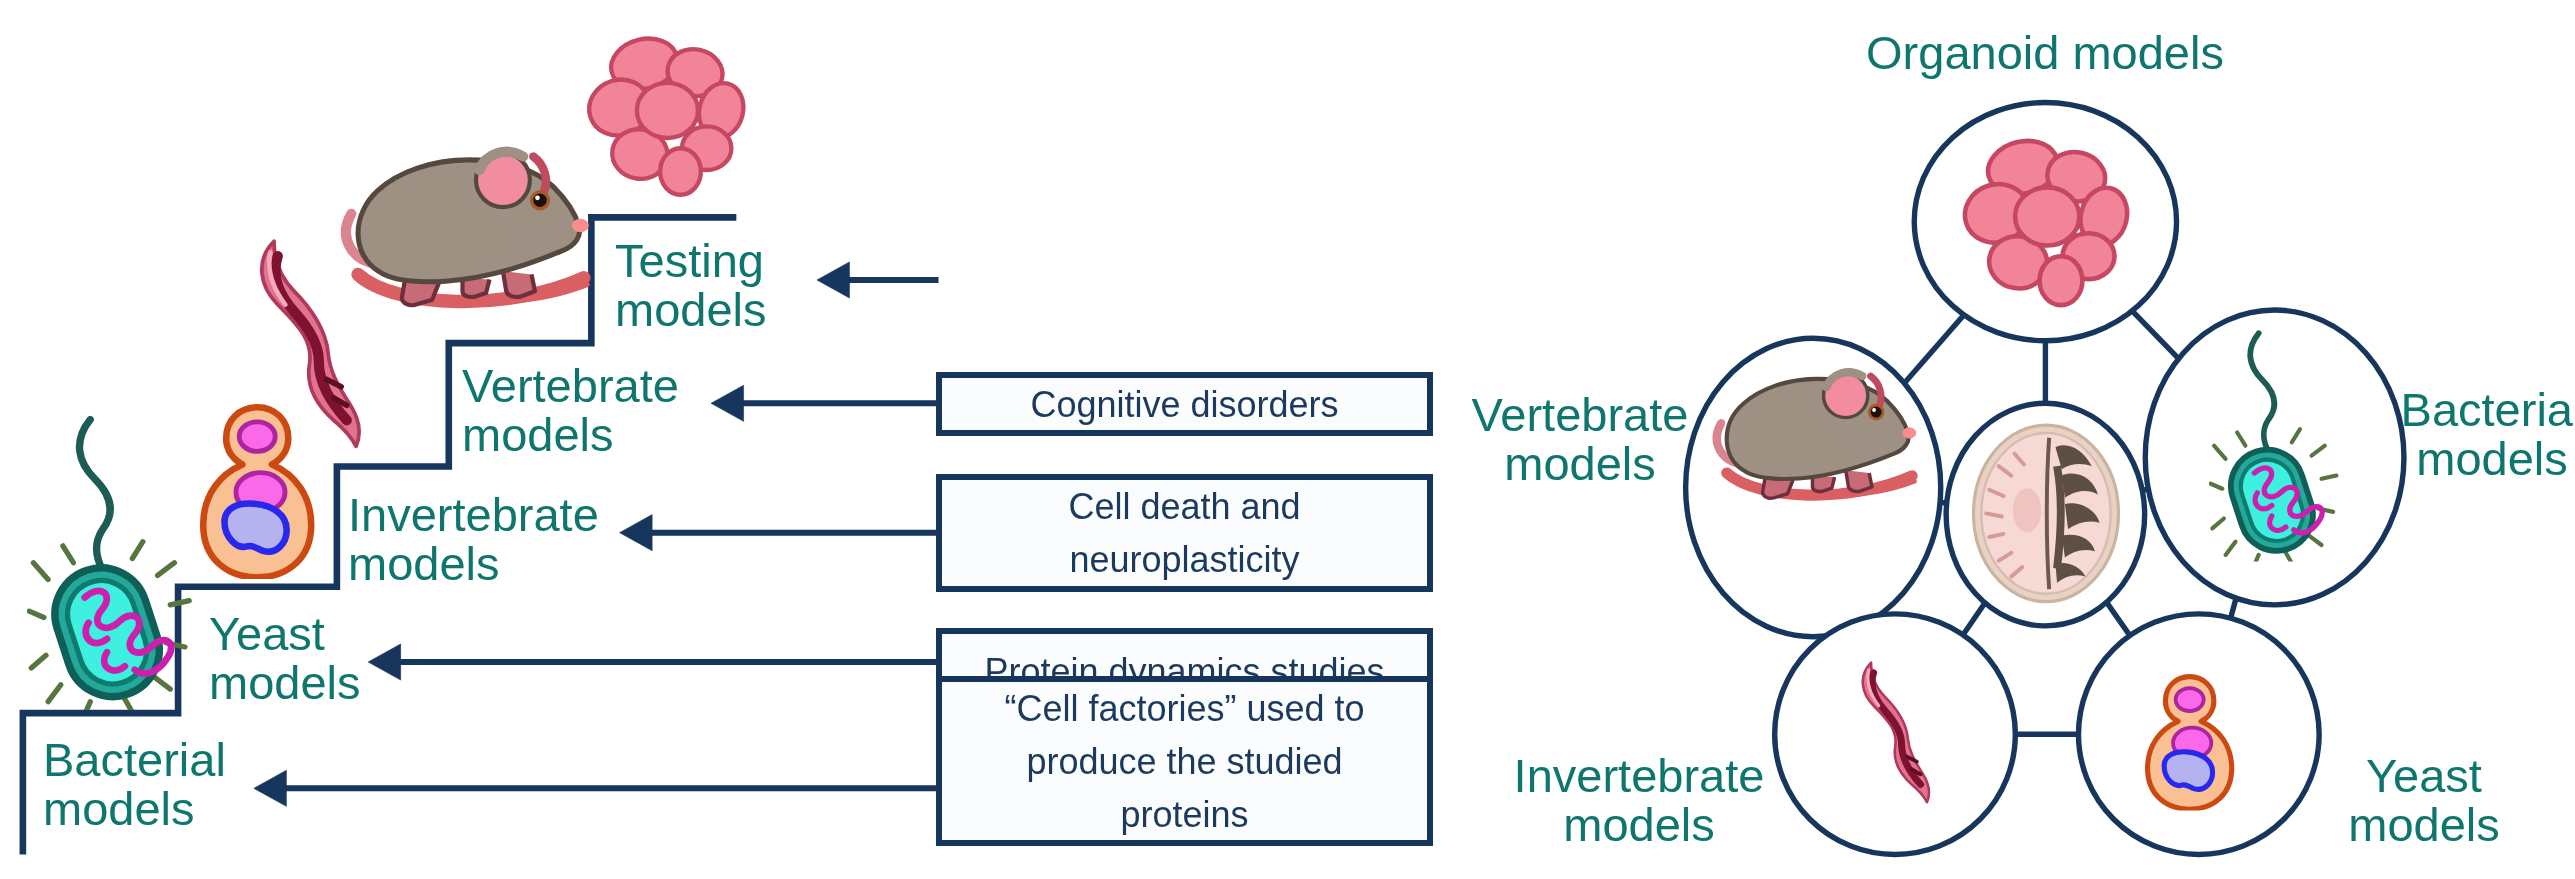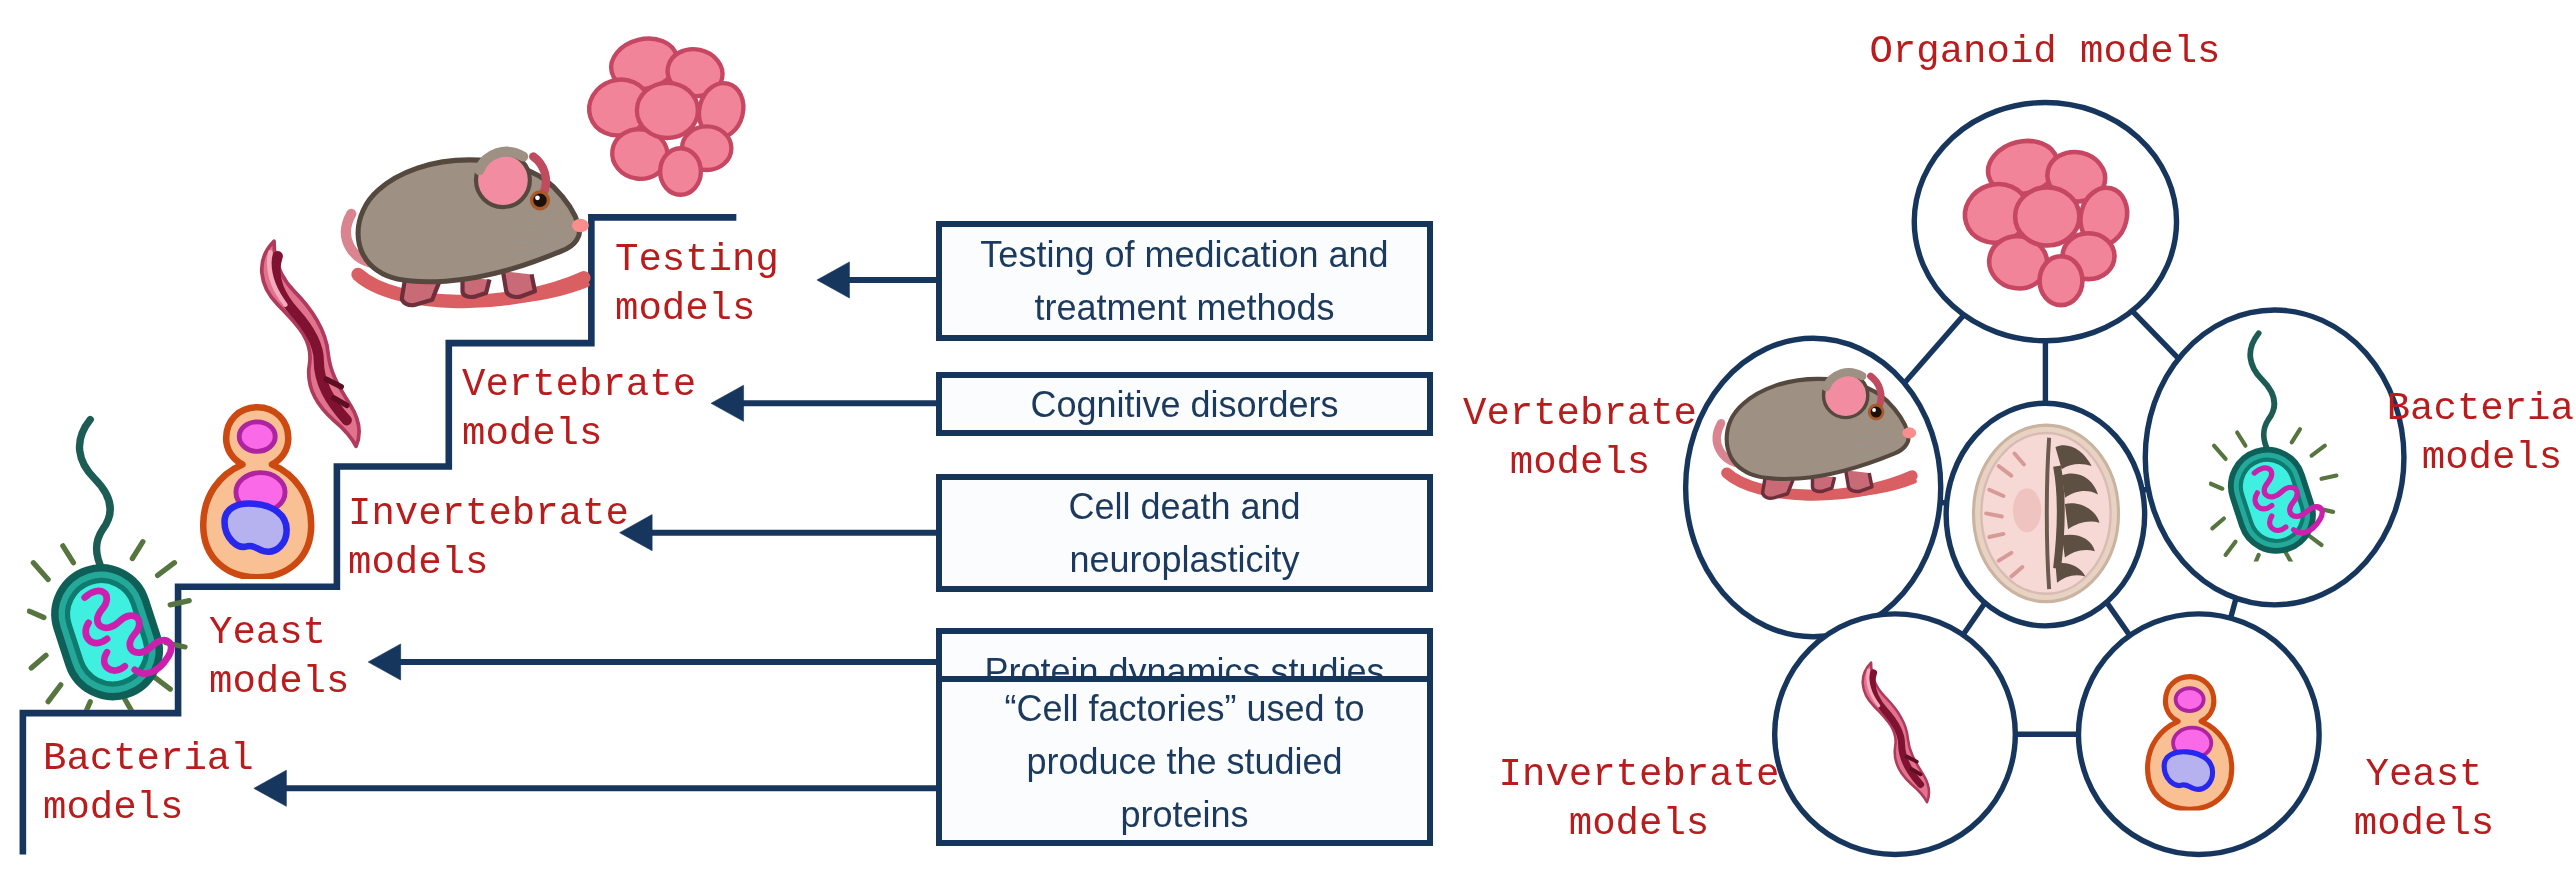--- a/index.html
+++ b/index.html
@@ -1,20 +1,20 @@
 <!DOCTYPE html>
 <html style="font-size:9.6px"><head>
 <meta charset="utf-8">
 <style>
   html,body{margin:0;padding:0;background:#ffffff;}
   .page{position:relative;width:2576px;height:880px;background:#ffffff;overflow:hidden;
         font-family:"Liberation Sans",sans-serif;}
   .art{position:absolute;left:0;top:0;z-index:1;}
-  .lbl{position:absolute;z-index:3;color:#b91c1c;font-size:39px;line-height:49px;
-       white-space:pre-line;font-family:Liberation Mono, monospace;}
+  .lbl{position:absolute;z-index:3;color:#0f766e;font-size:47px;line-height:49px;
+       white-space:pre-line;}
   .lbl.centered{text-align:center;transform:translateX(-50%);}
   .app-box{position:absolute;z-index:3;left:936px;width:497px;box-sizing:border-box;
            border:6px solid #16355B;background:#FBFCFE;display:flex;align-items:center;
            justify-content:center;text-align:center;color:#1B3A5E;font-size:36px;
            line-height:53px;white-space:pre-line;padding:0 10.8px;}
 </style>
 </head>
 <body>
 
 <div class="page">
@@ -185,22 +185,20 @@
 models</div>
   <div class="lbl" style="left:462px;top:361px;">Vertebrate
 models</div>
   <div class="lbl" style="left:348px;top:490px;">Invertebrate
 models</div>
   <div class="lbl" style="left:209px;top:609px;">Yeast
 models</div>
   <div class="lbl" style="left:43px;top:735px;">Bacterial
 models</div>
 
-  <div class="app-box" style="top:221px;height:120px;">Testing of medication and
-treatment methods</div>
   <div class="app-box" style="top:474px;height:118px;">Cell death and
 neuroplasticity</div>
   <div class="app-box" style="top:372px;height:64px;">Cognitive disorders</div>
   <div class="app-box" style="top:628px;height:87px;">Protein dynamics studies</div>
   <div class="app-box" style="top:676px;height:170px;">“Cell factories” used to
 produce the studied
 proteins</div>
 
   <div class="lbl centered" style="left:2045px;top:28px;">Organoid models</div>
   <div class="lbl centered" style="left:1580px;top:390px;">Vertebrate

